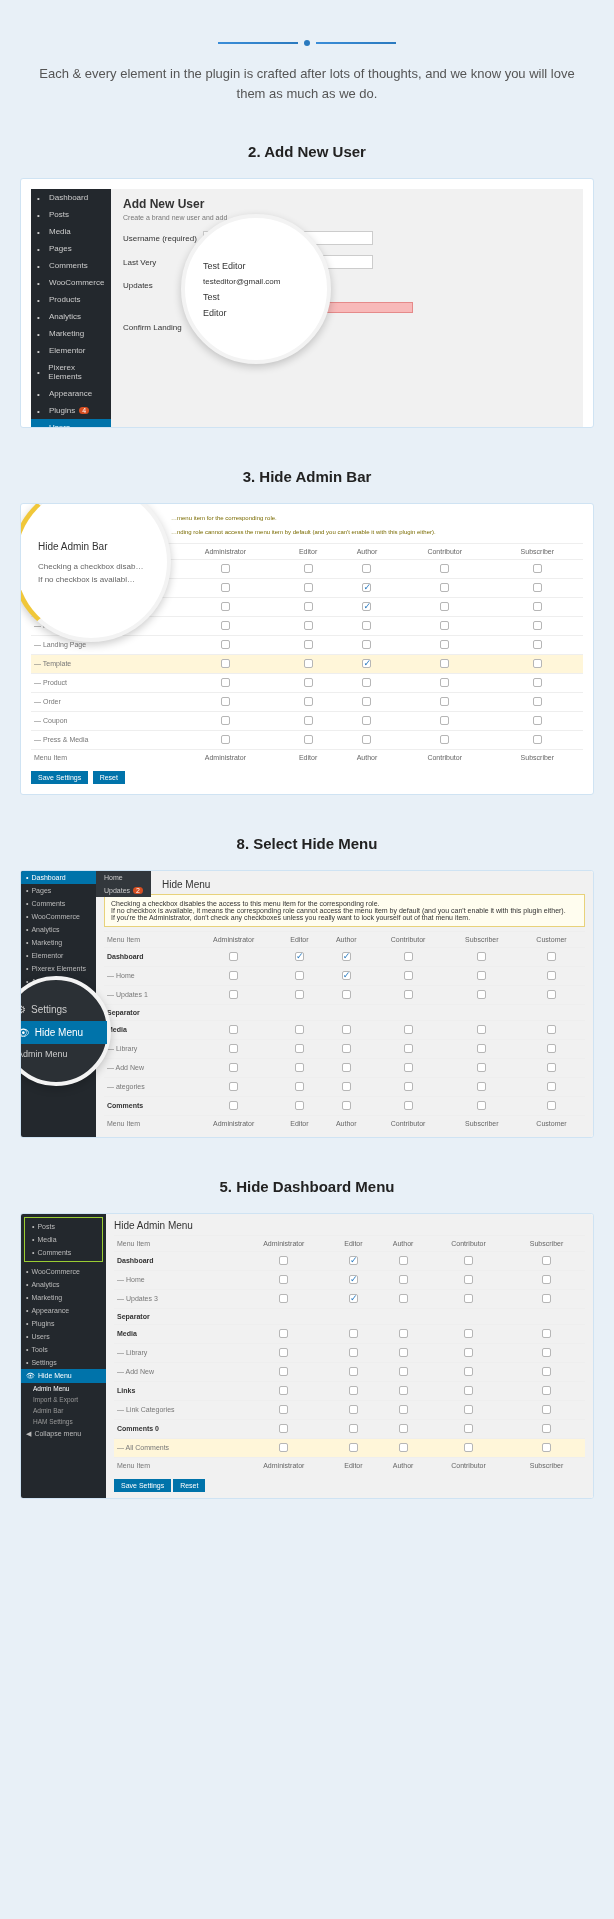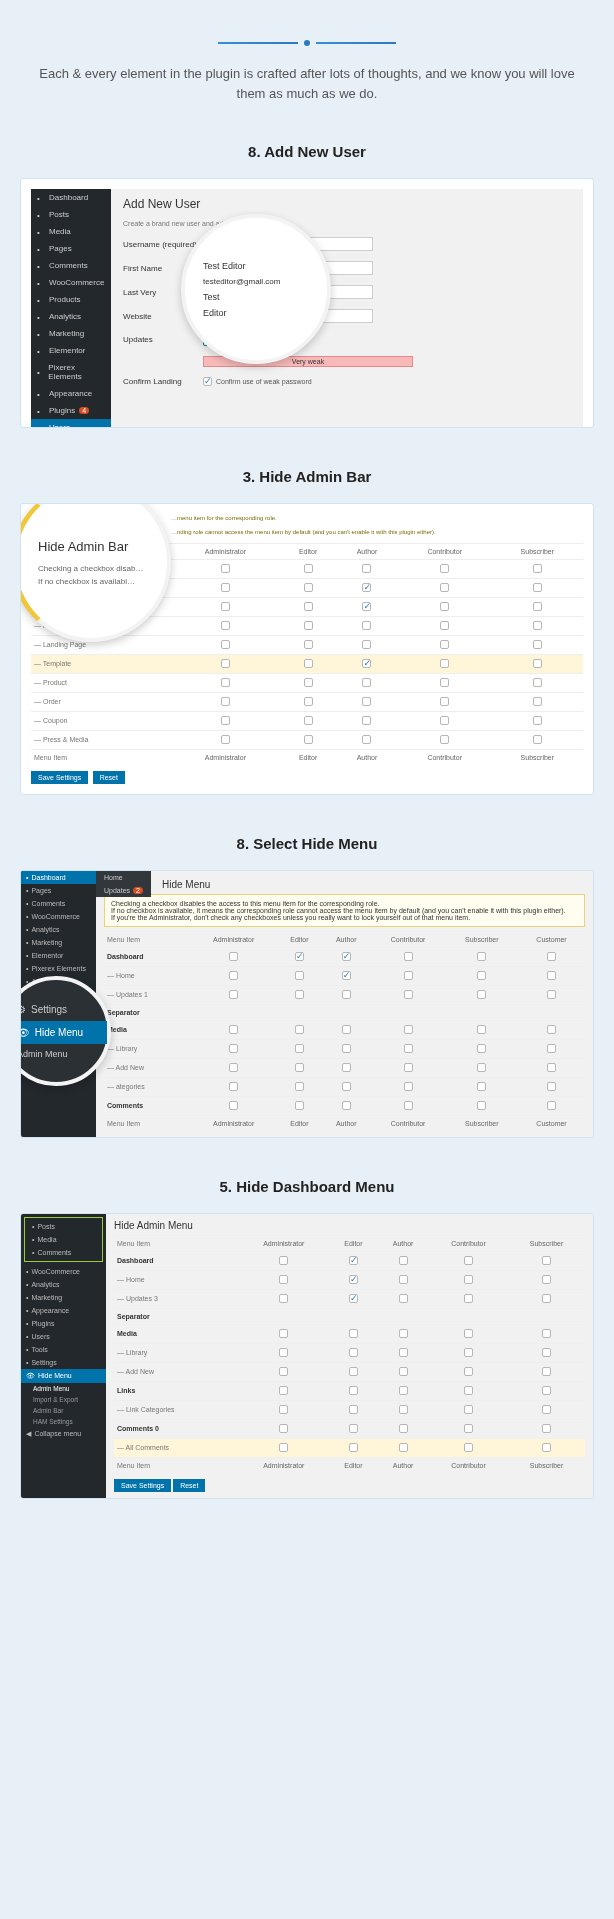--- a/index.html
+++ b/index.html
@@ -15,21 +15,21 @@
 .panel{background:#fff;border:1px solid #cfe3f3;border-radius:3px;padding:10px;position:relative;overflow:hidden}
 
 
 .wp{display:flex;font-size:8px}
 .wp-side{background:#23282d;color:#ccc;width:80px}
 .wp-side .mi{display:flex;align-items:center;padding:4px 6px;gap:4px}
 .wp-side .mi.active{background:#0073aa;color:#fff}
 .wp-side .ico{width:8px;height:8px;display:inline-block}
 .badge{background:#d54e21;color:#fff;border-radius:7px;padding:0 3px;font-size:7px}
 .wp-main{flex:1;background:#f1f1f1;padding:8px 12px}
-.wp-main h2{font-size:12px;font-weight:400;margin-bottom:9px}
+.wp-main h2{font-size:12px;font-weight:700;margin-bottom:3px}
 .wp-main .sub-t{font-size:7px;color:#777;margin-bottom:10px}
 .form-row{display:flex;align-items:center;margin-bottom:10px}
 .form-row label{width:80px;font-size:8px;color:#333}
 .form-row input[type=text]{flex:1;max-width:170px;border:1px solid #ccc;background:#fff;height:14px;padding:0 4px;font-size:8px}
 .genbtn{border:1px solid #0073aa;color:#0073aa;background:#fff;font-size:7px;padding:2px 6px;border-radius:2px}
 .pw-bar{display:flex;gap:4px;align-items:center}
 .pw-input{background:#ffe6e6;border:1px solid #e29b9b!important}
 .hidebtn{border:1px solid #0073aa;color:#0073aa;background:#fff;display:flex;align-items:center;gap:3px;padding:2px 5px;border-radius:2px;font-size:7px}
 .strength{background:#f8b9b9;border:1px solid #e58a8a;text-align:center;font-size:7px;padding:1px;width:210px}
 .confirm{display:flex;align-items:center;gap:4px;font-size:7px;color:#555}
@@ -59,21 +59,21 @@
 <body>
 
 <div class="page">
   <div class="divider">
     <span class="line"></span>
       <span class="dot"></span>
       <span class="line"></span>
   </div>
   <div class="intro">Each &amp; every element in the plugin is crafted after lots of thoughts, and we know you will love them as much as we do.</div>
 
-  <div class="sect-title">8. Add New User</div>
+  <div class="sect-title">2. Add New User</div>
   <div class="panel" style="height:250px">
     <div class="wp">
       <div class="wp-side" id="s1-side">
           <div class="mi">
             <span class="ico">•</span>
             <span>Dashboard</span>
           </div>
           <div class="mi">
             <span class="ico">•</span>
             <span>Posts</span>
@@ -129,30 +129,22 @@
           </div>
         </div>
       <div class="wp-main">
         <h2>Add New User</h2>
         <div class="sub-t">Create a brand new user and add…</div>
         <div class="form-row">
             <label>Username (required)</label>
             <input type="text" value="Test Editor" style="">
           </div>
         <div class="form-row">
-            <label>First Name</label>
-            <input type="text" value="Test" style="">
-          </div>
-        <div class="form-row">
             <label>Last Very</label>
             <input type="text" value="Editor" style="">
-          </div>
-        <div class="form-row">
-            <label>Website</label>
-            <input type="text" value="" style="">
           </div>
         <div class="form-row">
             <label>Updates</label>
           <button class="genbtn">Generate password</button>
         </div>
         <div class="form-row">
             <label></label>
             <div class="strength">Very weak</div>
           </div>
         <div class="form-row">
@@ -274,21 +266,21 @@
             <th>Editor</th>
             <th>Author</th>
             <th>Contributor</th>
             <th>Subscriber</th>
           </tr>
         </tbody>
       </table>
     <button class="btn-blue">Save Settings</button>
     <button class="btn-blue">Reset</button>
     <div class="lens" style="width:160px;height:160px;top:-22px;left:-10px;border-left-color:#f0c73a;border-left-width:5px;padding-left:22px">
-      <div style="font-size:13px;color:#333;margin-bottom:10px">Hide Admin Bar</div>
+      <div style="font-size:10px;color:#333;margin-bottom:10px">Hide Admin Bar</div>
       <div style="font-size:8px;color:#666;margin-bottom:4px">Checking a checkbox disab…</div>
       <div style="font-size:8px;color:#666">If no checkbox is availabl…</div>
     </div>
   </div>
 
   <div class="sect-title">8. Select Hide Menu</div>
   <div class="panel" style="min-height:250px;padding:0">
     <div style="display:flex">
       <div class="dark-side" id="s3-side">
           <div class="mi active"><span>•</span> Dashboard</div>

